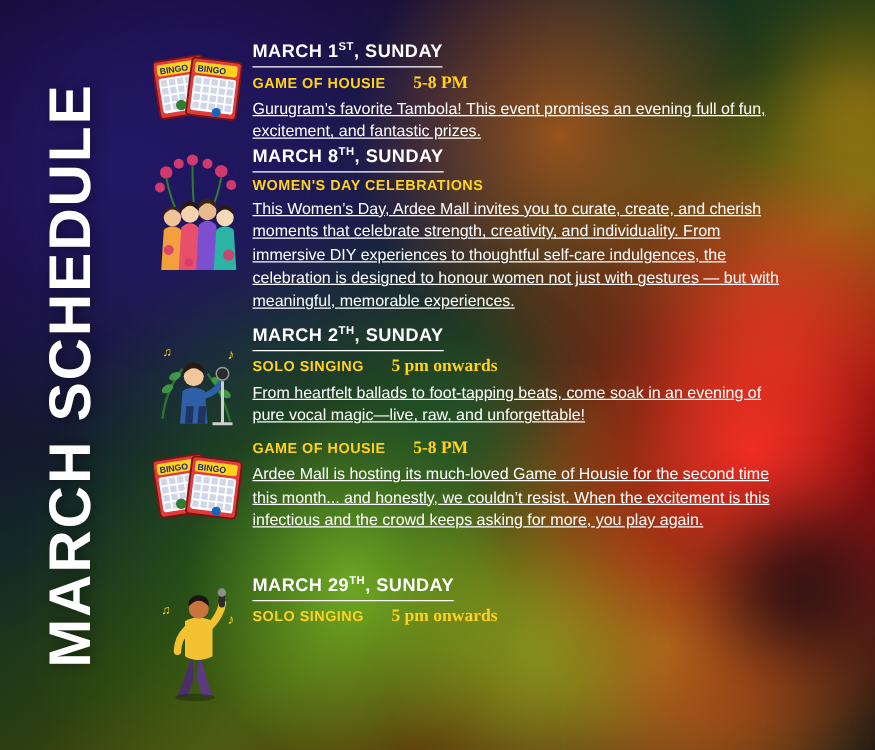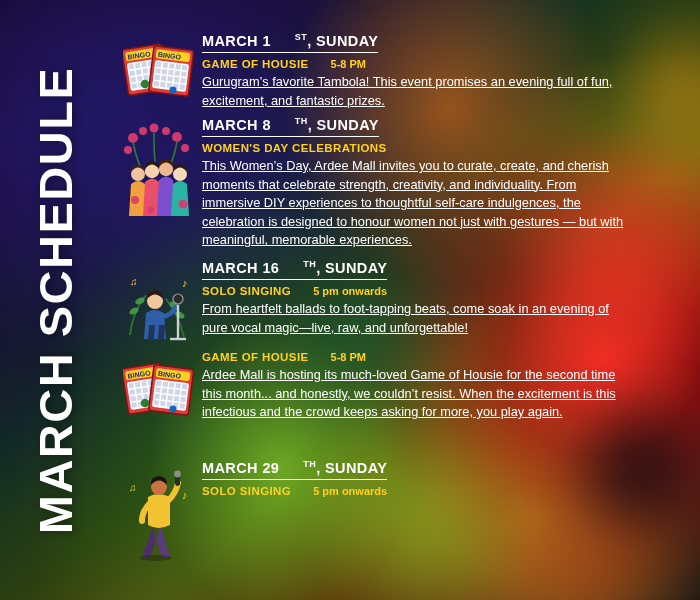--- a/index.html
+++ b/index.html
@@ -92,37 +92,38 @@
   .ev-date {
     display: inline-block;
     color: #ffffff;
     font-size: 14.5px;
     font-weight: bold;
     letter-spacing: 0.4px;
     border-bottom: 1.6px solid #ffffff;
     padding-bottom: 3px;
     margin-bottom: 5px;
   }
-  .ev-date sup { font-size: 9px; vertical-align: super; margin-left: 24px; }
+  .ev-date sup { font-size: 9px; vertical-align: super; }
   .ev-meta {
     display: flex;
     align-items: center;
     gap: 22px;
     margin-bottom: 3px;
   }
   .ev-type {
     color: #ffd21e;
     font-size: 11.5px;
     font-weight: bold;
     letter-spacing: 0.4px;
   }
   .ev-time {
     color: #ffd21e;
-    font-size: 11px;
+    font-size: 14px;
     font-weight: bold;
+    font-family: Liberation Serif, serif;
   }
   .ev-desc {
     color: #ffffff;
     font-size: 12.8px;
     line-height: 1.45;
     max-width: 430px;
     text-decoration: underline;
   }
 
   
@@ -305,21 +306,21 @@
           <line x1="56" y1="40" x2="56" y2="74" stroke="#cfcfcf" stroke-width="2.4"></line>
           <line x1="48" y1="74" x2="64" y2="74" stroke="#cfcfcf" stroke-width="2.4"></line>
           <circle cx="56" cy="34" r="5" fill="#2b2b2b" stroke="#9a9a9a" stroke-width="1.2"></circle>
           <g fill="#ffd21e">
             <text x="60" y="22" font-family="Liberation Sans, sans-serif" font-size="11">♪</text>
             <text x="8" y="20" font-family="Liberation Sans, sans-serif" font-size="10">♫</text>
           </g>
         </svg>
       </div>
       <div class="ev-body">
-        <div class="ev-date"><span>MARCH 16</span><sup>TH</sup><span>, SUNDAY</span></div>
+        <div class="ev-date"><span>MARCH 2</span><sup>TH</sup><span>, SUNDAY</span></div>
         <div class="ev-meta">
           <span class="ev-type">SOLO SINGING</span>
           <span class="ev-time">5 pm onwards</span>
         </div>
         <div class="ev-desc">From heartfelt ballads to foot-tapping beats, come soak in an evening of pure vocal magic—live, raw, and unforgettable!</div>
       </div>
     </div>
 
     <div class="event" id="ev-4">
       <div class="ev-art">

